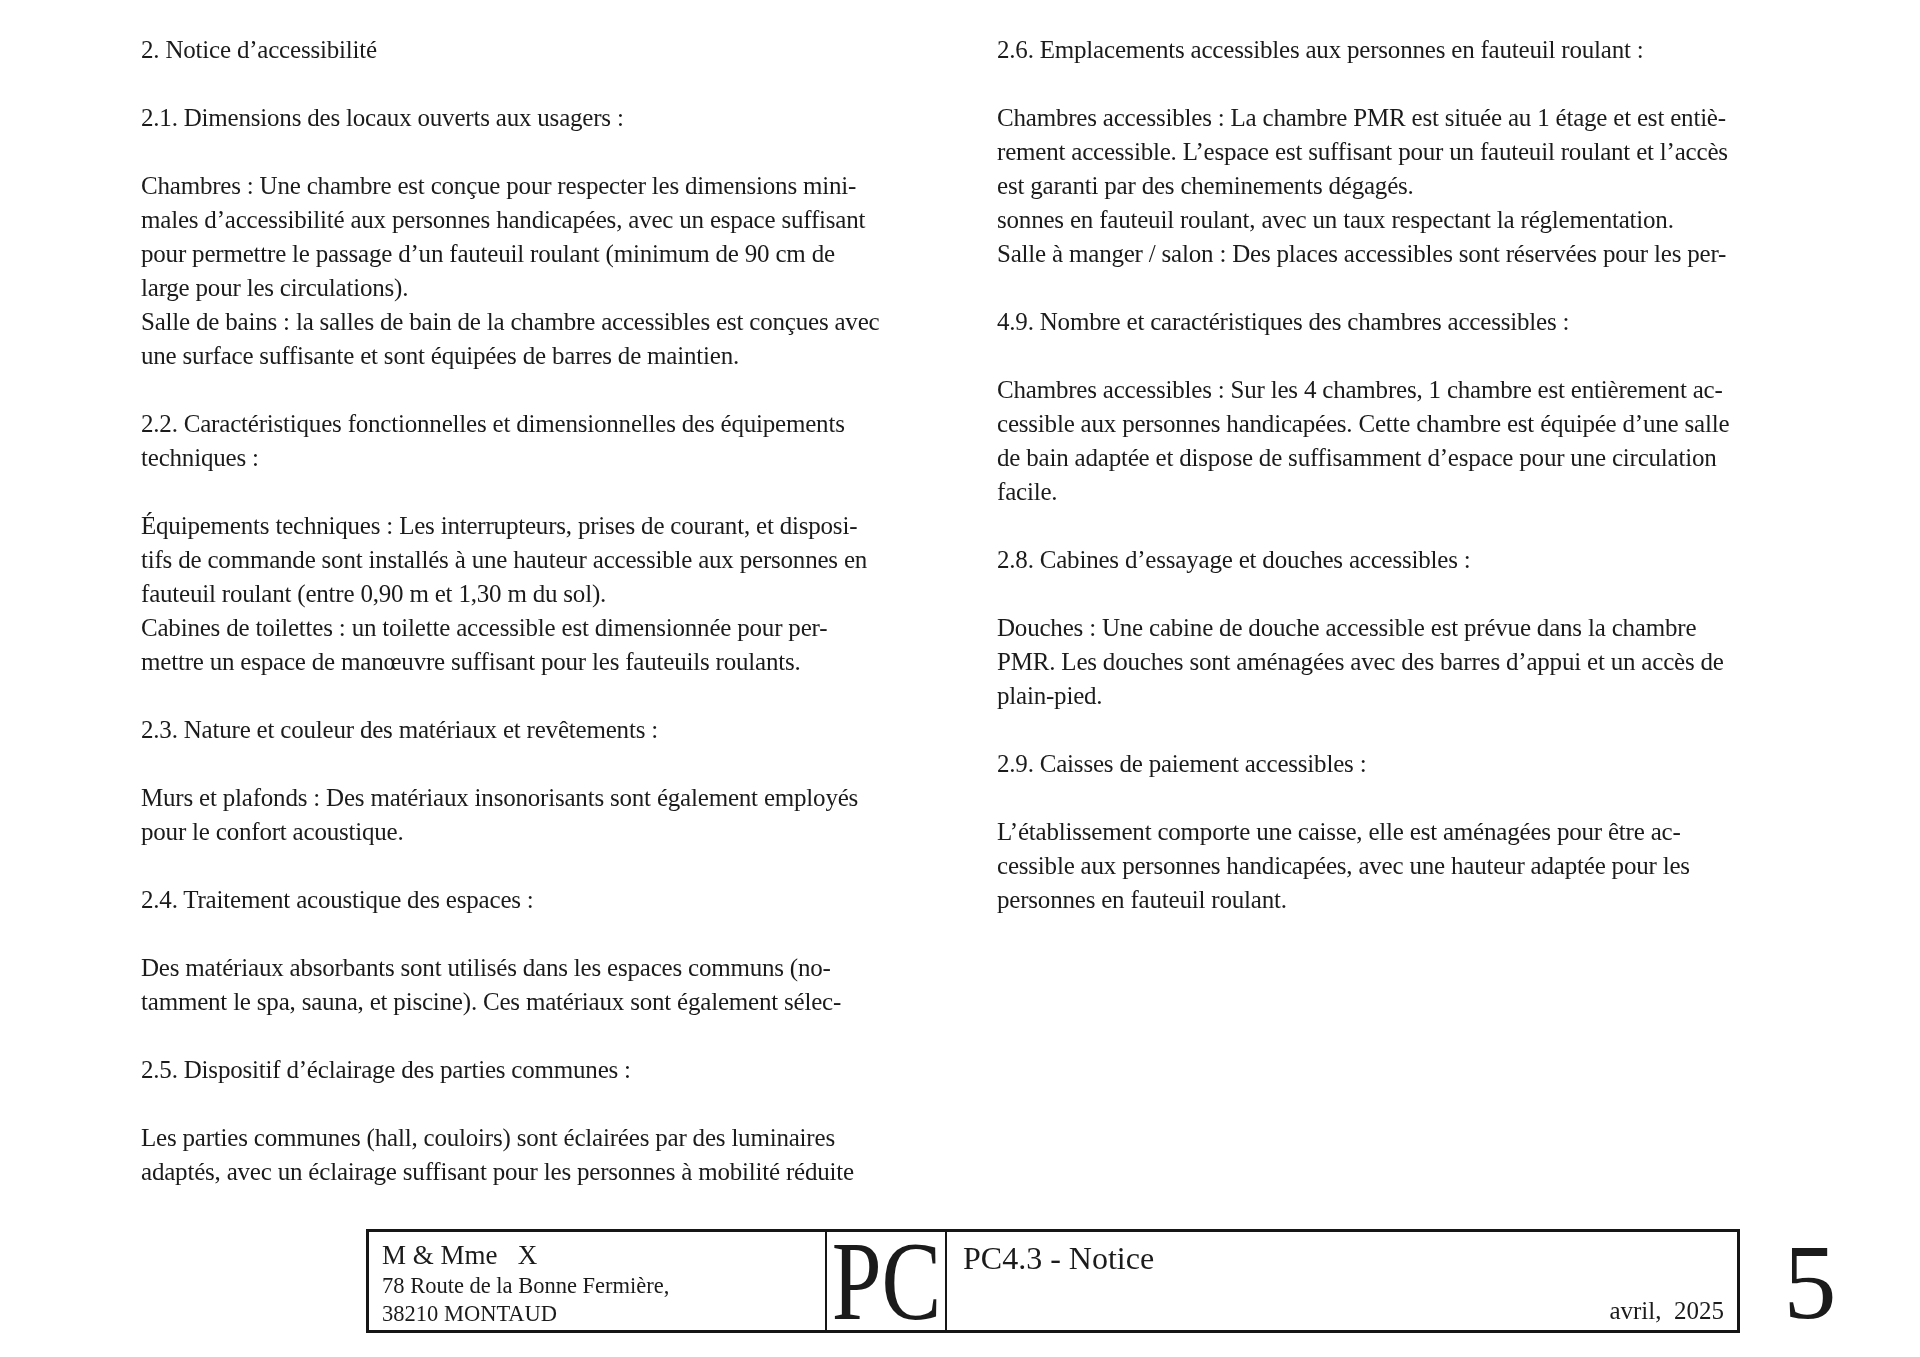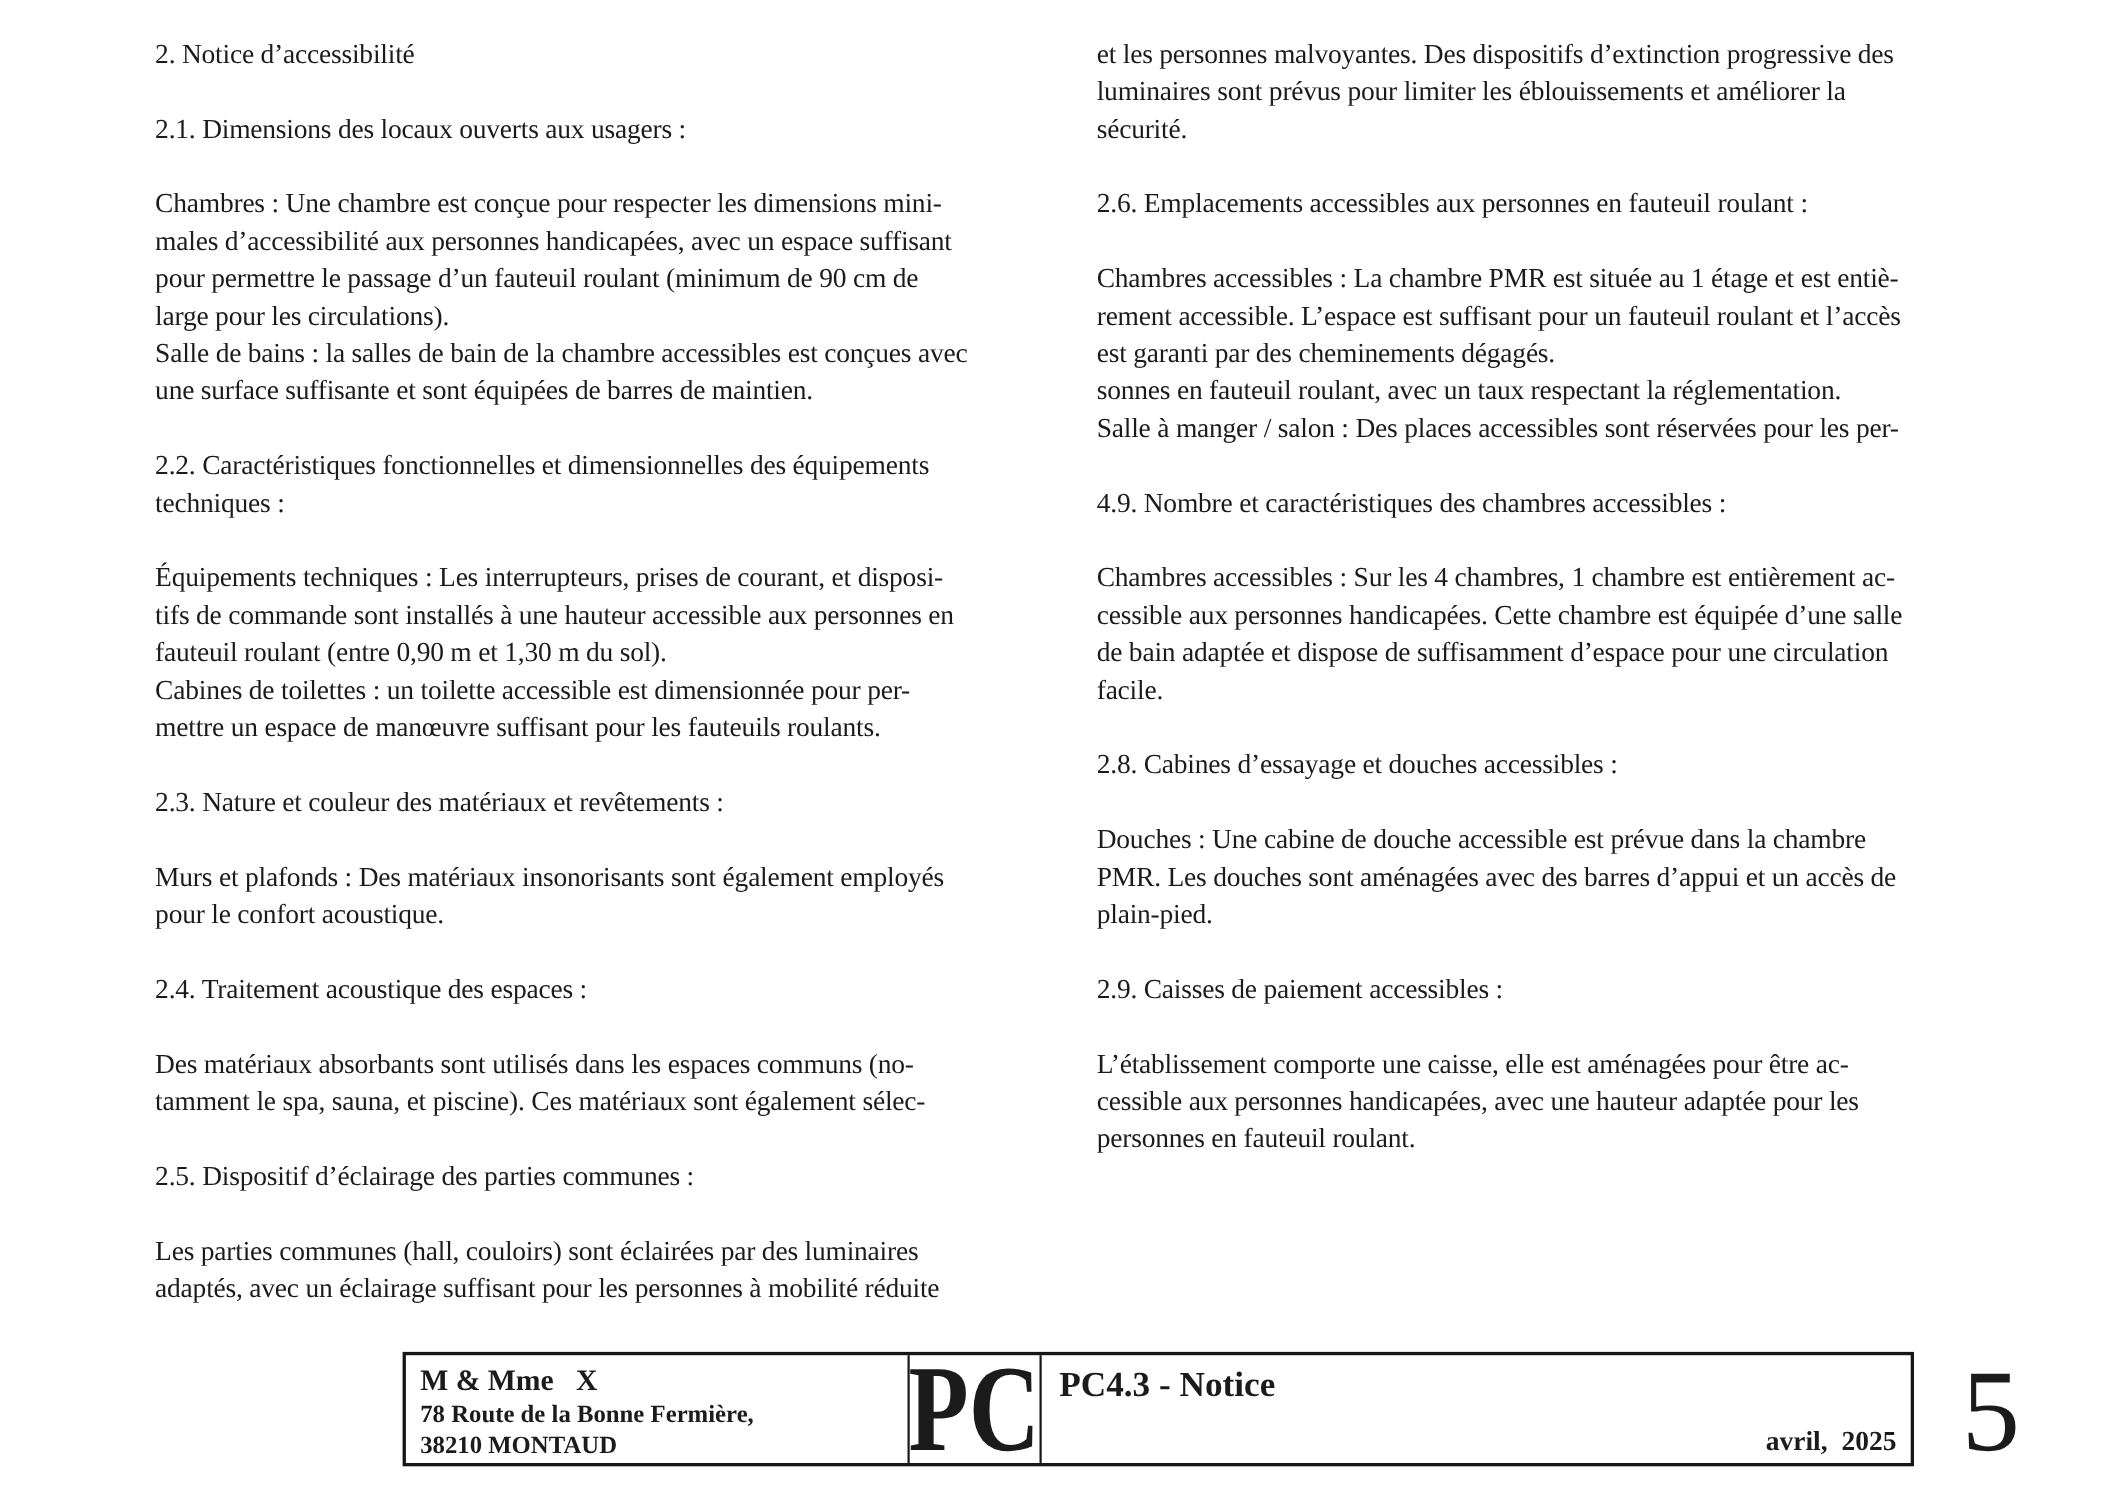--- a/index.html
+++ b/index.html
@@ -35,21 +35,21 @@
     position: absolute;
     left: 327px;
     top: 1229px;
     width: 1374px;
     height: 104px;
     border: 3px solid #161616;
     box-sizing: border-box;
     display: flex;
     background: #ffffff;
   }
-  .cell { box-sizing: border-box; font-weight: bold; }
+  .cell { box-sizing: border-box; }
   .cell-client {
     width: 458px;
     border-right: 2px solid #161616;
     padding: 7px 4px 0 13px;
   }
   .client-name {
     font-size: 27px;
     line-height: 33px;
     white-space: pre;
   }
@@ -149,25 +149,20 @@
       <div class="block">
         <div class="line">2.5. Dispositif d’éclairage des parties communes :</div>
       </div>
       <div class="block">
         <div class="line">Les parties communes (hall, couloirs) sont éclairées par des luminaires</div>
         <div class="line">adaptés, avec un éclairage suffisant pour les personnes à mobilité réduite</div>
       </div>
     </div>
   <div class="col col-right" id="col-right">
       <div class="block">
-        <div class="line">et les personnes malvoyantes. Des dispositifs d’extinction progressive des</div>
-        <div class="line">luminaires sont prévus pour limiter les éblouissements et améliorer la</div>
-        <div class="line">sécurité.</div>
-      </div>
-      <div class="block">
         <div class="line">2.6. Emplacements accessibles aux personnes en fauteuil roulant :</div>
       </div>
       <div class="block">
         <div class="line">Chambres accessibles : La chambre PMR est située au 1 étage et est entiè-</div>
         <div class="line">rement accessible. L’espace est suffisant pour un fauteuil roulant et l’accès</div>
         <div class="line">est garanti par des cheminements dégagés.</div>
         <div class="line">sonnes en fauteuil roulant, avec un taux respectant la réglementation.</div>
         <div class="line">Salle à manger / salon : Des places accessibles sont réservées pour les per-</div>
       </div>
       <div class="block">

